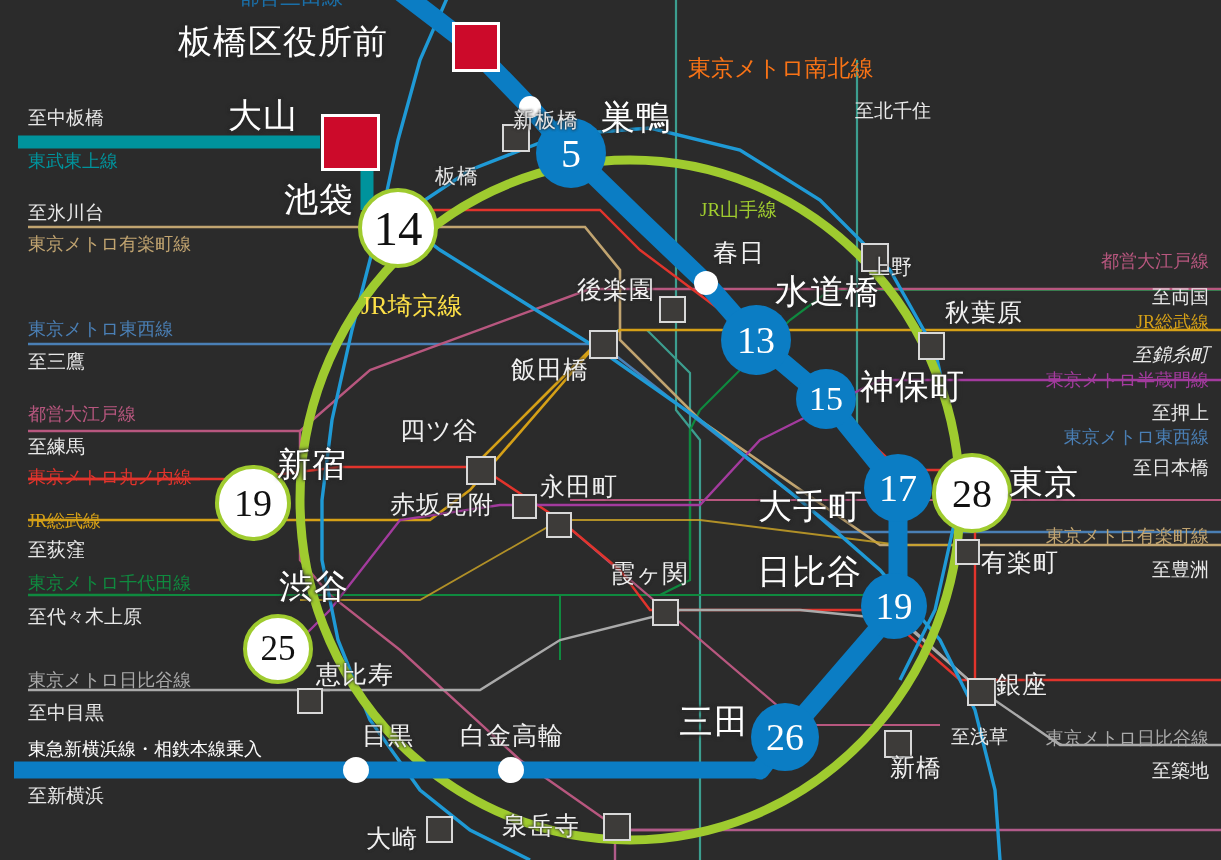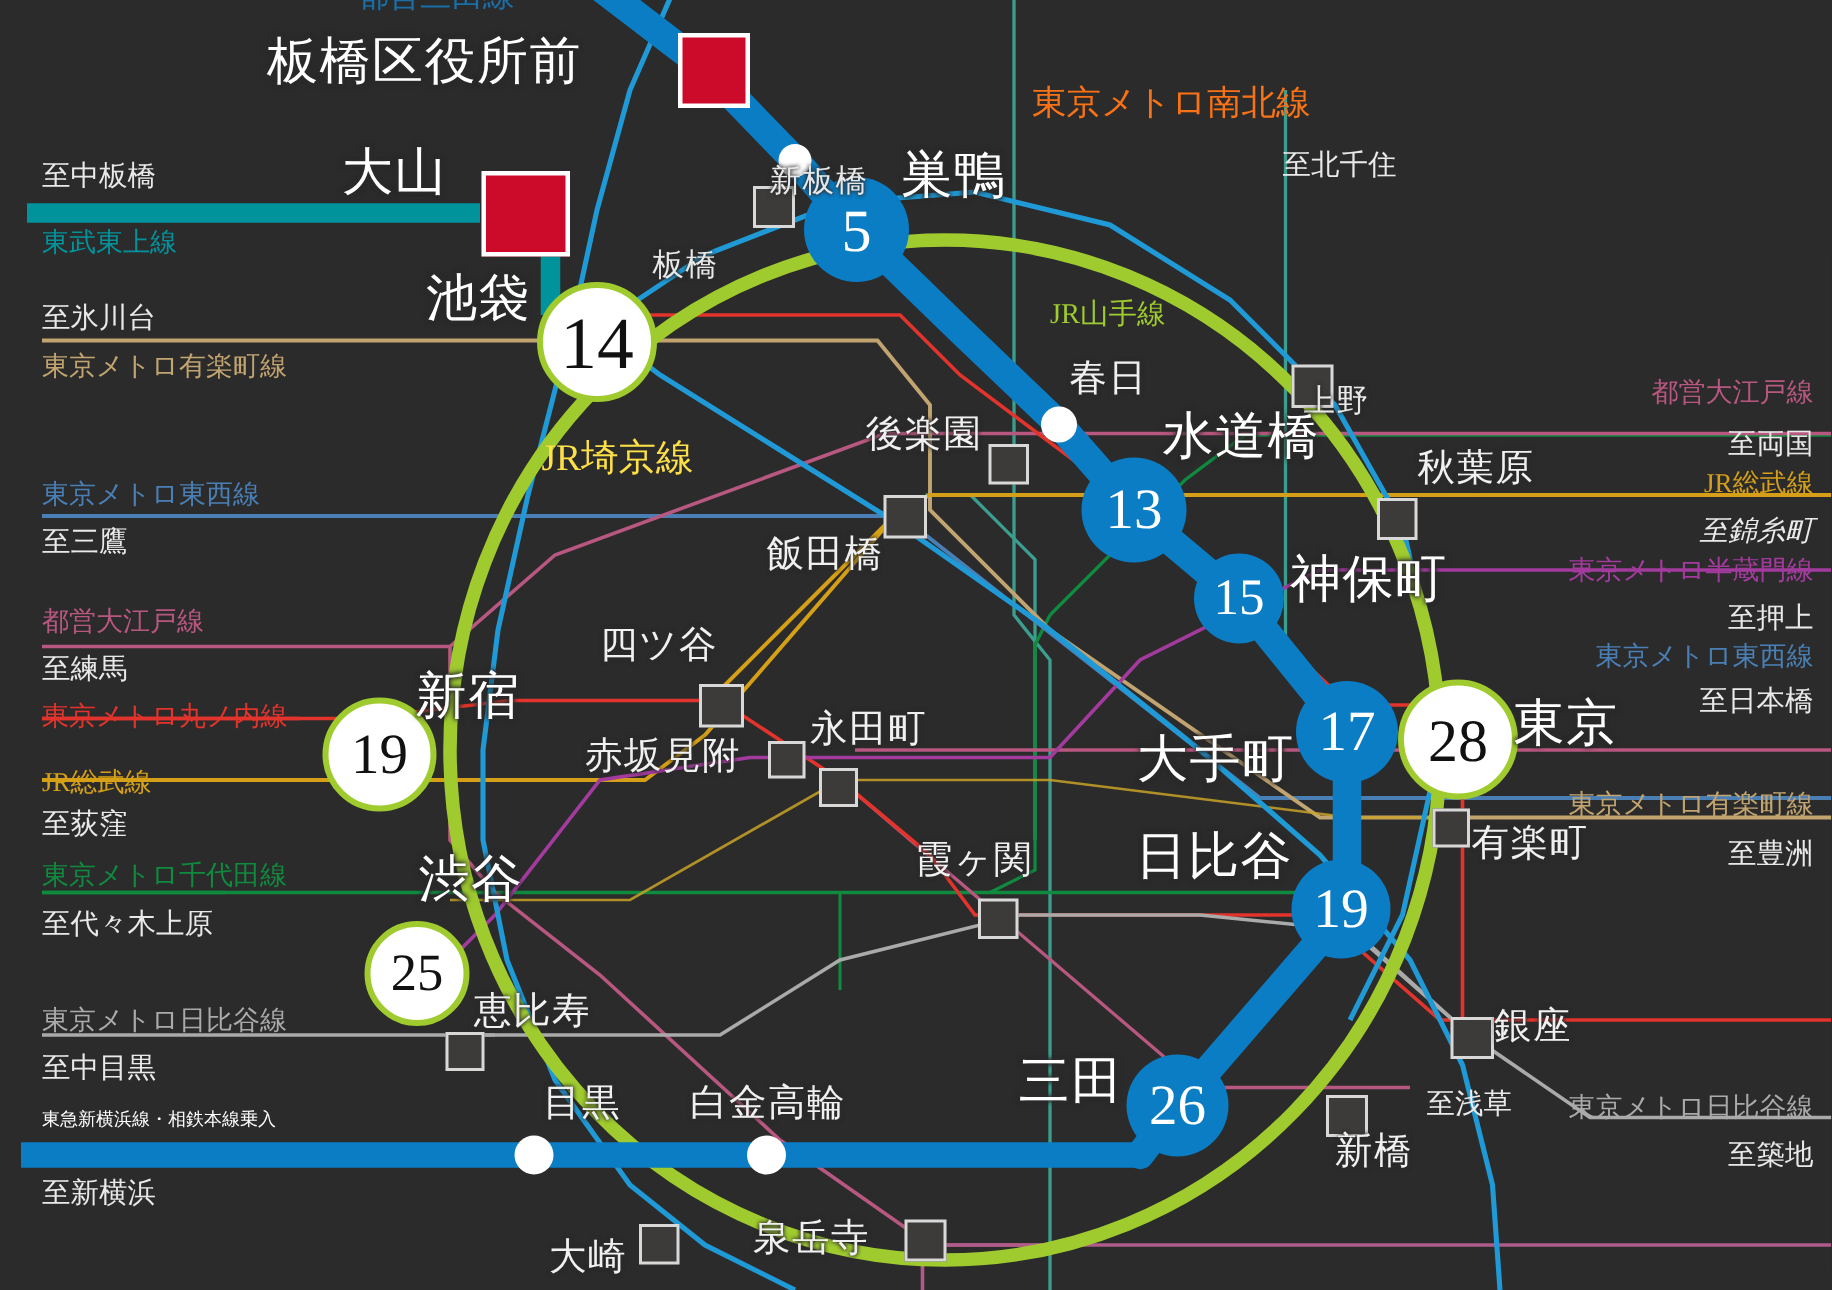--- a/index.html
+++ b/index.html
@@ -249,21 +249,21 @@
     <div class="lbl linelabel" style="left:28px;top:468px;color:#e2342c;">東京メトロ丸ノ内線</div>
     <div class="lbl linelabel" style="left:28px;top:512px;color:#d5a017;">JR総武線</div>
     <div class="lbl toward" style="left:28px;top:540px;">至荻窪</div>
 
     <div class="lbl linelabel" style="left:28px;top:574px;color:#0f8a3f;">東京メトロ千代田線</div>
     <div class="lbl toward" style="left:28px;top:607px;">至代々木上原</div>
 
     <div class="lbl linelabel" style="left:28px;top:671px;color:#aaaaaa;">東京メトロ日比谷線</div>
     <div class="lbl toward" style="left:28px;top:703px;">至中目黒</div>
 
-    <div class="lbl linelabel" style="left:28px;top:740px;color:#ffffff;font-size:12px;">東急新横浜線・相鉄本線乗入</div>
+    <div class="lbl linelabel" style="left:28px;top:740px;color:#ffffff;font-size:18px;">東急新横浜線・相鉄本線乗入</div>
     <div class="lbl toward" style="left:28px;top:786px;">至新横浜</div>
   </div>
 
   <div>
     <div class="lbl linelabel rt" style="right:12px;top:252px;color:#b8577f;">都営大江戸線</div>
     <div class="lbl toward rt" style="right:12px;top:287px;">至両国</div>
 
     <div class="lbl linelabel rt" style="right:12px;top:313px;color:#d5a017;">JR総武線</div>
     <div class="lbl toward rt" style="right:12px;top:345px;font-style:italic;">至錦糸町</div>
 

